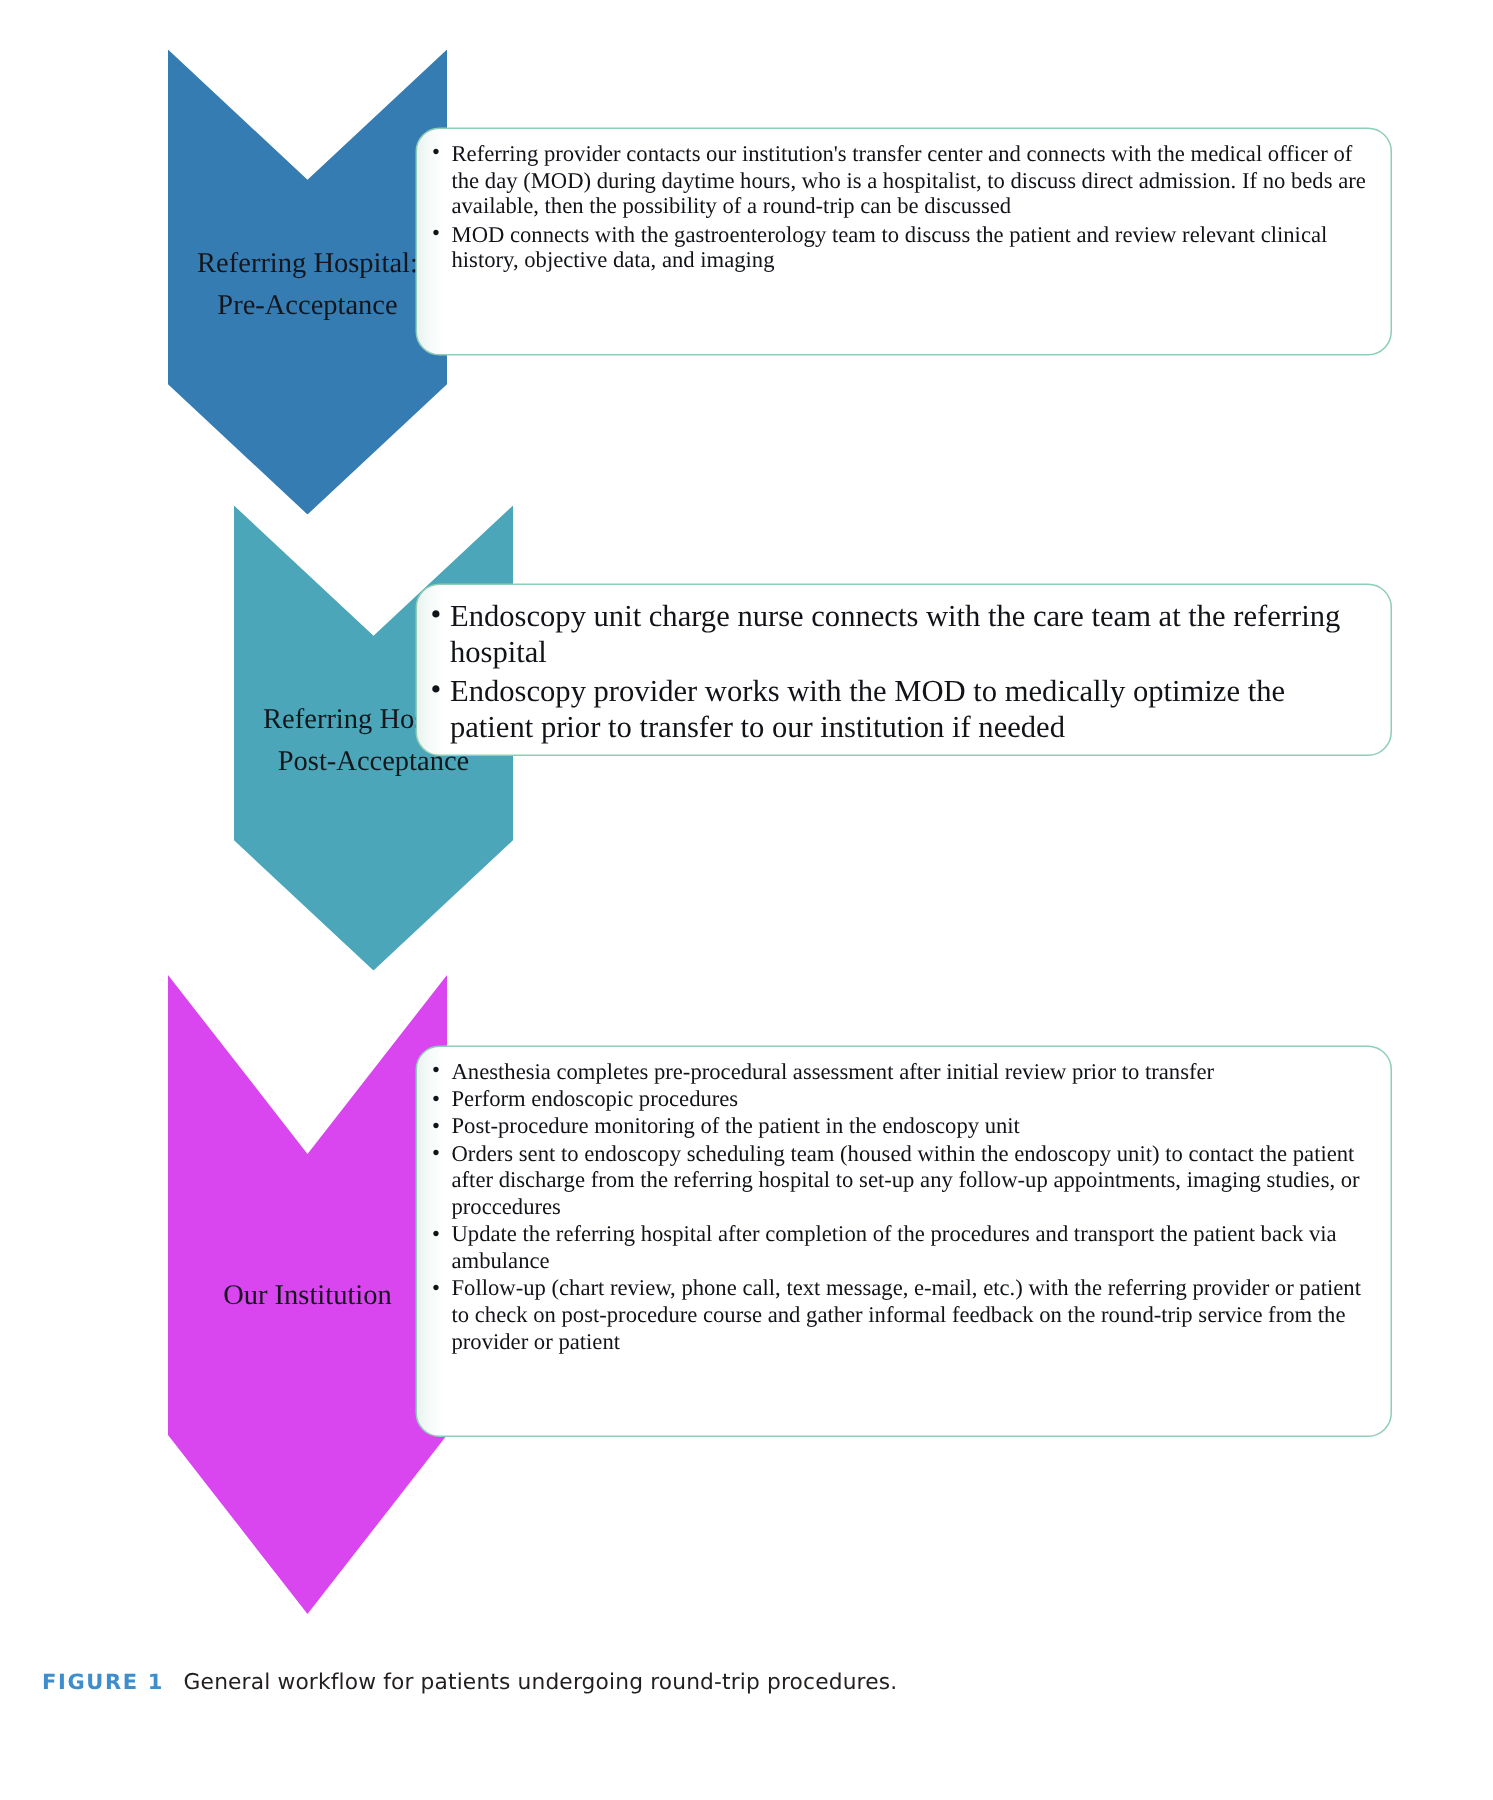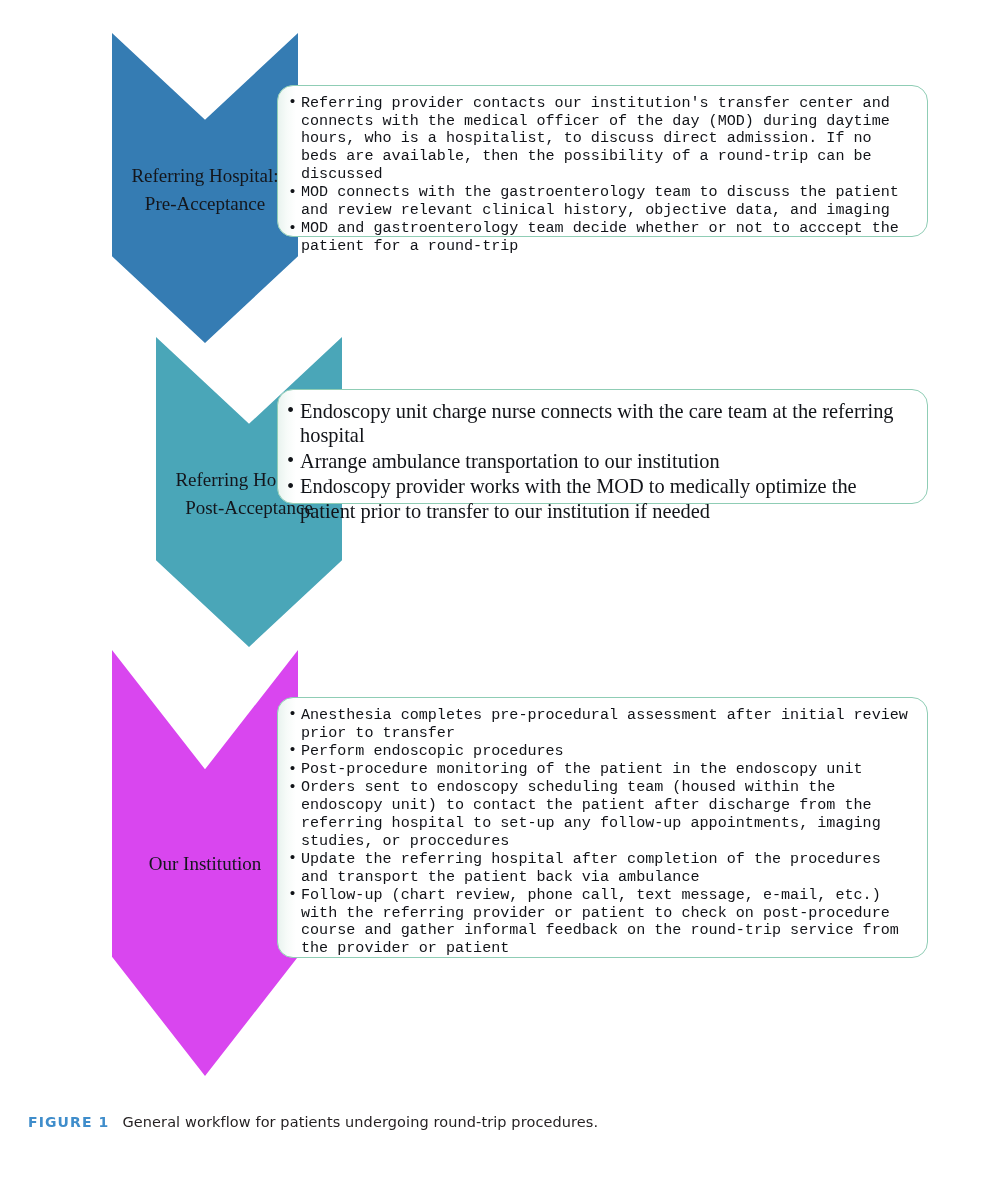--- a/index.html
+++ b/index.html
@@ -83,21 +83,20 @@
     position: absolute;
     left: 2px;
     top: -0.04em;
   }
 
   
   .text-sm .bullets li {
     font-size: 15.1px;
     line-height: 1.175;
     margin-bottom: 0.5px;
-    font-family: Liberation Mono, monospace;
   }
   
   .text-lg .bullets li {
     font-size: 20.4px;
     line-height: 1.2;
     padding-left: 14px;
     margin-bottom: 1px;
   }
   .text-lg .bullets li::before { left: 1px; }
 
@@ -125,31 +124,29 @@
 
 <div class="figure-canvas">
 
   <div class="arrow" id="arrow-1" style="background: rgb(53, 124, 179);">
     <div class="arrow-label">Referring Hospital: Pre-Acceptance</div>
   </div>
   <div class="callout text-sm" id="callout-1">
     <ul class="bullets">
       <li>Referring provider contacts our institution's transfer center and connects with the medical officer of the day (MOD) during daytime hours, who is a hospitalist, to discuss direct admission. If no beds are available, then the possibility of a round-trip can be discussed</li>
       <li>MOD connects with the gastroenterology team to discuss the patient and review relevant clinical history, objective data, and imaging</li>
-      <li>MOD and gastroenterology team decide whether or not to acccept the patient for a round-trip</li>
     </ul>
   </div>
 
   <div class="arrow" id="arrow-2" style="background: rgb(74, 166, 184);">
     <div class="arrow-label">Referring Hospital: Post-Acceptance</div>
   </div>
   <div class="callout text-lg" id="callout-2">
     <ul class="bullets">
       <li>Endoscopy unit charge nurse connects with the care team at the referring hospital</li>
-      <li>Arrange ambulance transportation to our institution</li>
       <li>Endoscopy provider works with the MOD to medically optimize the patient prior to transfer to our institution if needed</li>
     </ul>
   </div>
 
   <div class="arrow" id="arrow-3" style="background: #d946ef;">
     <div class="arrow-label">Our Institution</div>
   </div>
   <div class="callout text-sm" id="callout-3">
     <ul class="bullets">
       <li>Anesthesia completes pre-procedural assessment after initial review prior to transfer</li>

